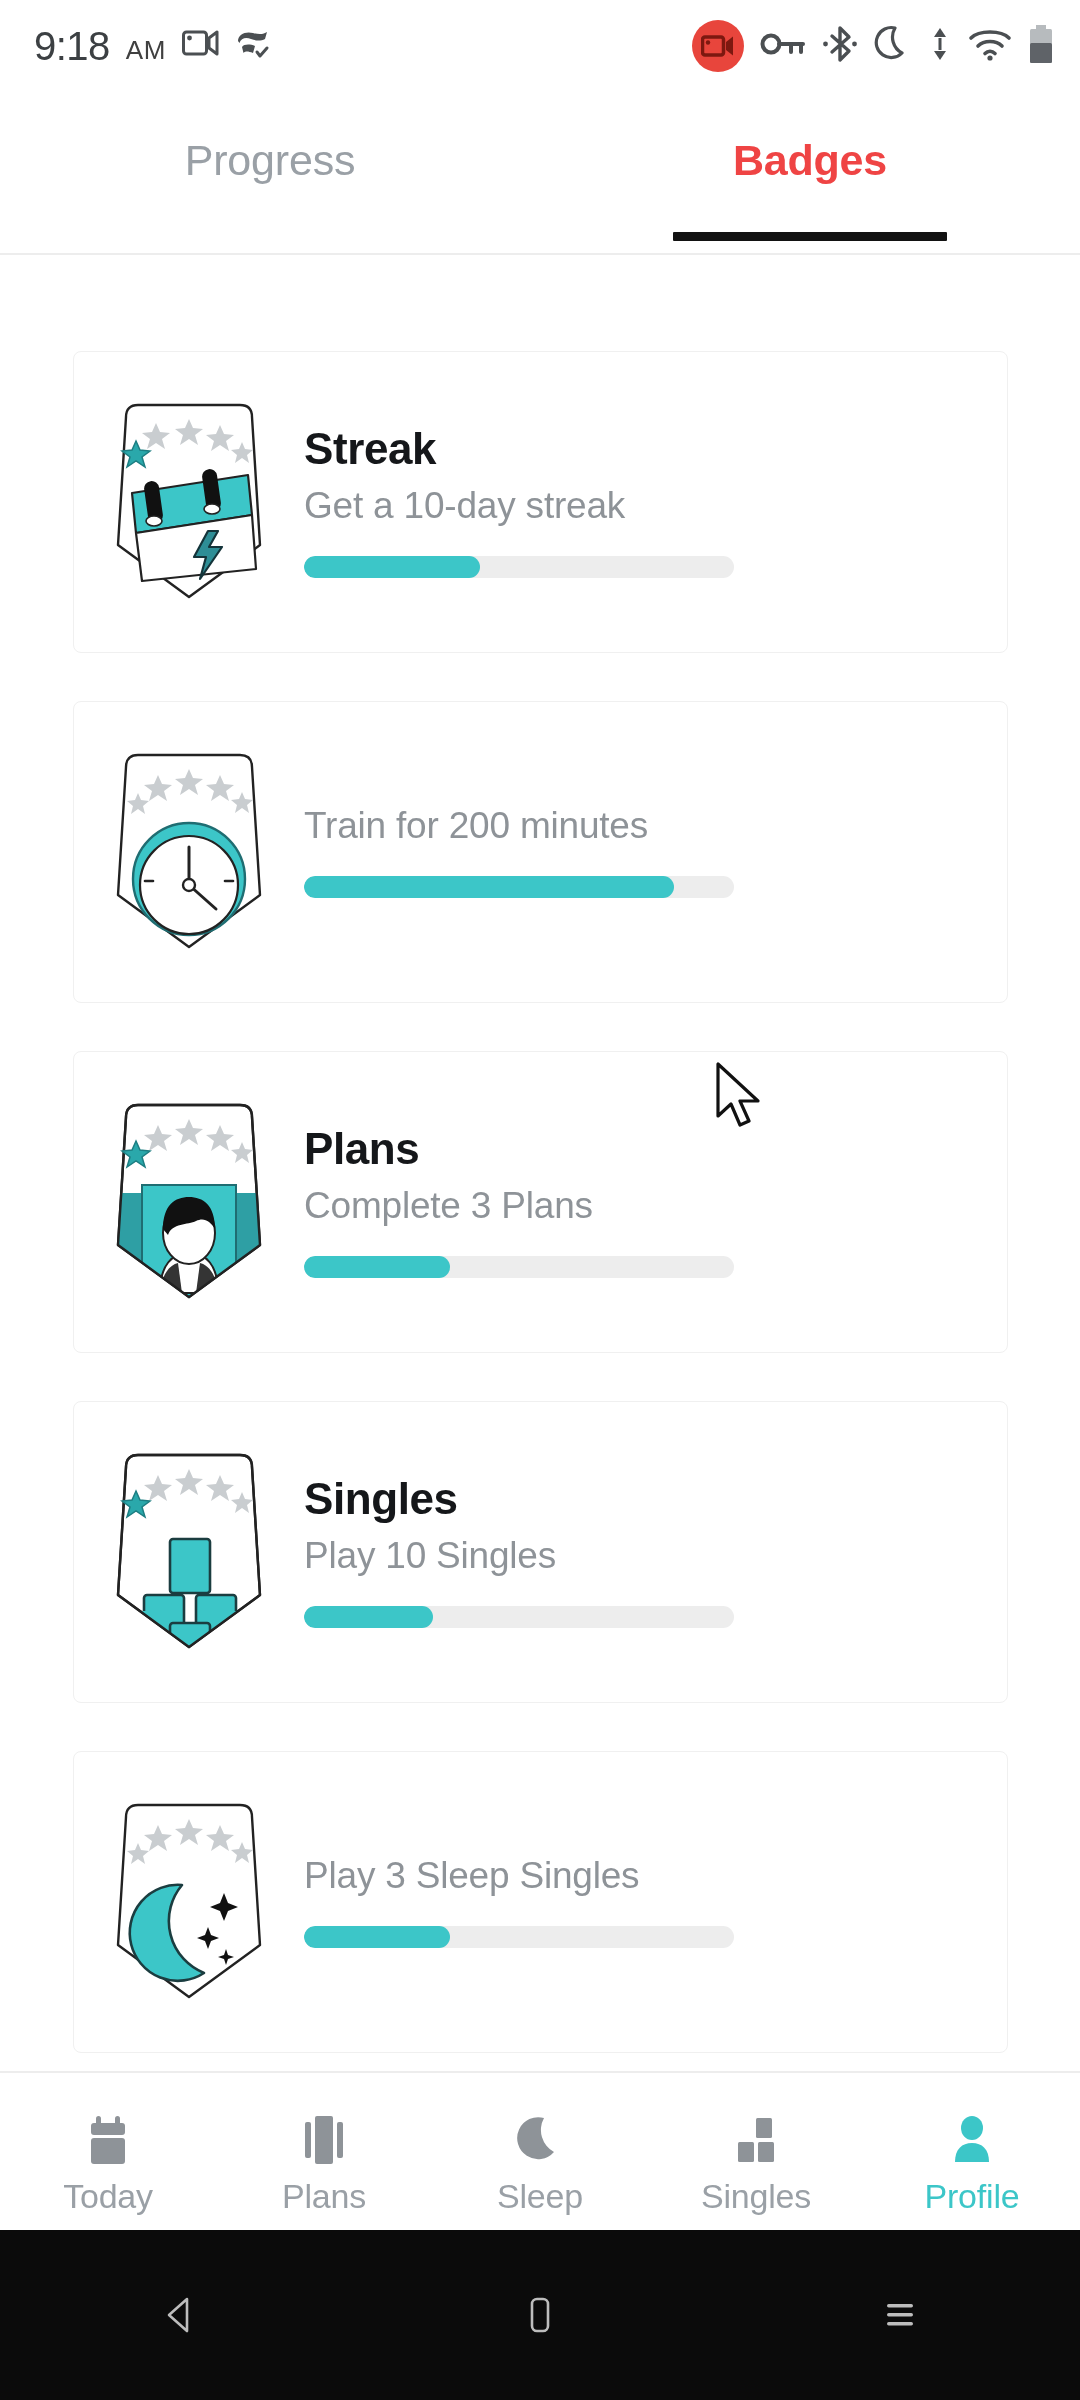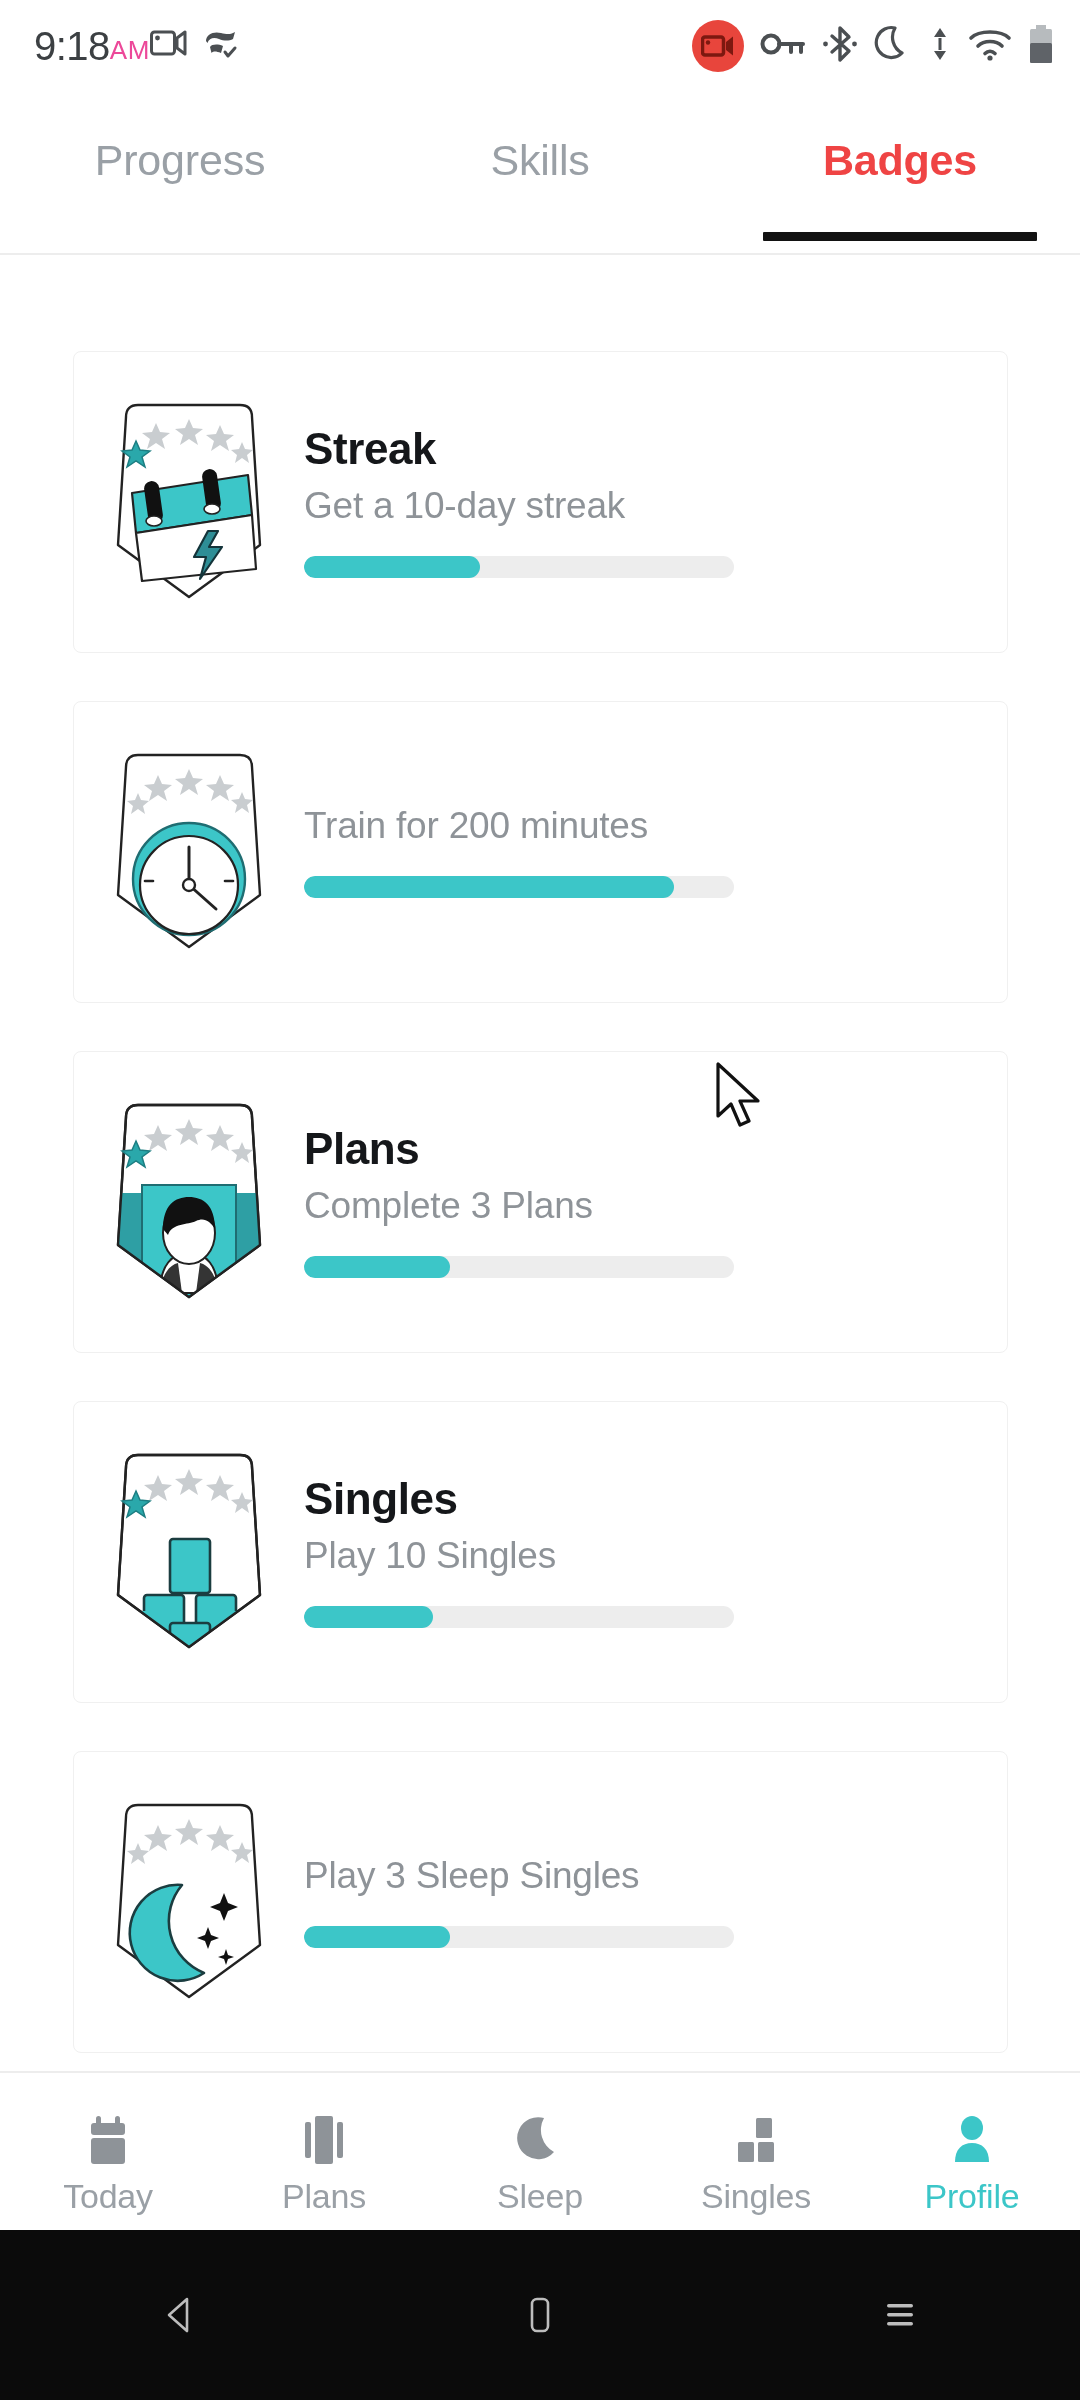--- a/index.html
+++ b/index.html
@@ -10,23 +10,23 @@
     overflow:hidden;
   }
   #screen { position:relative; width:1080px; height:2400px; background:#fff; }
 
   
   .statusbar {
     position:absolute; top:0; left:0; width:1080px; height:92px;
     display:flex; align-items:center; justify-content:space-between;
     padding:0 26px 0 34px; background:#fff;
   }
-  .sb-left { display:flex; align-items:flex-end; }
+  .sb-left { display:flex; align-items:flex-end; gap:16px; }
   .sb-clock { font-size:40px; color:#3c4043; letter-spacing:-0.5px; line-height:1; }
-  .sb-ampm  { font-size:26px; color:#ec4899; line-height:1; padding-bottom:3px; letter-spacing:0.5px;text-align:right;}
+  .sb-ampm  { font-size:26px; color:#404040; line-height:1; padding-bottom:3px; letter-spacing:0.5px;text-align:right;}
   .sb-icons-left { display:flex; align-items:center; gap:14px; padding-bottom:2px; }
   .sb-right { display:flex; align-items:center; gap:16px; }
   .rec-badge {
     width:52px; height:52px; border-radius:50%;
     background:#e8453c; display:flex; align-items:center; justify-content:center;
   }
 
   
   .tabs {
     position:absolute; top:79px; left:0; width:1080px; height:162px;
@@ -171,23 +171,20 @@
           <rect x="2" y="5" width="22" height="34" rx="1.5" fill="#b7bbbe"></rect>
           <rect x="2" y="19" width="22" height="20" rx="1.5" fill="#5f6368"></rect>
         </svg>
       </span>
     </div>
   </div>
 
   <div class="tabs">
     <div class="tab">
       <span>Progress</span>
-    </div>
-    <div class="tab">
-      <span>Skills</span>
     </div>
     <div class="tab active">
       <span>Badges</span>
       <span class="underline"></span>
     </div>
   </div>
   <div class="tabs-divider"></div>
 
   <div class="content">
 

